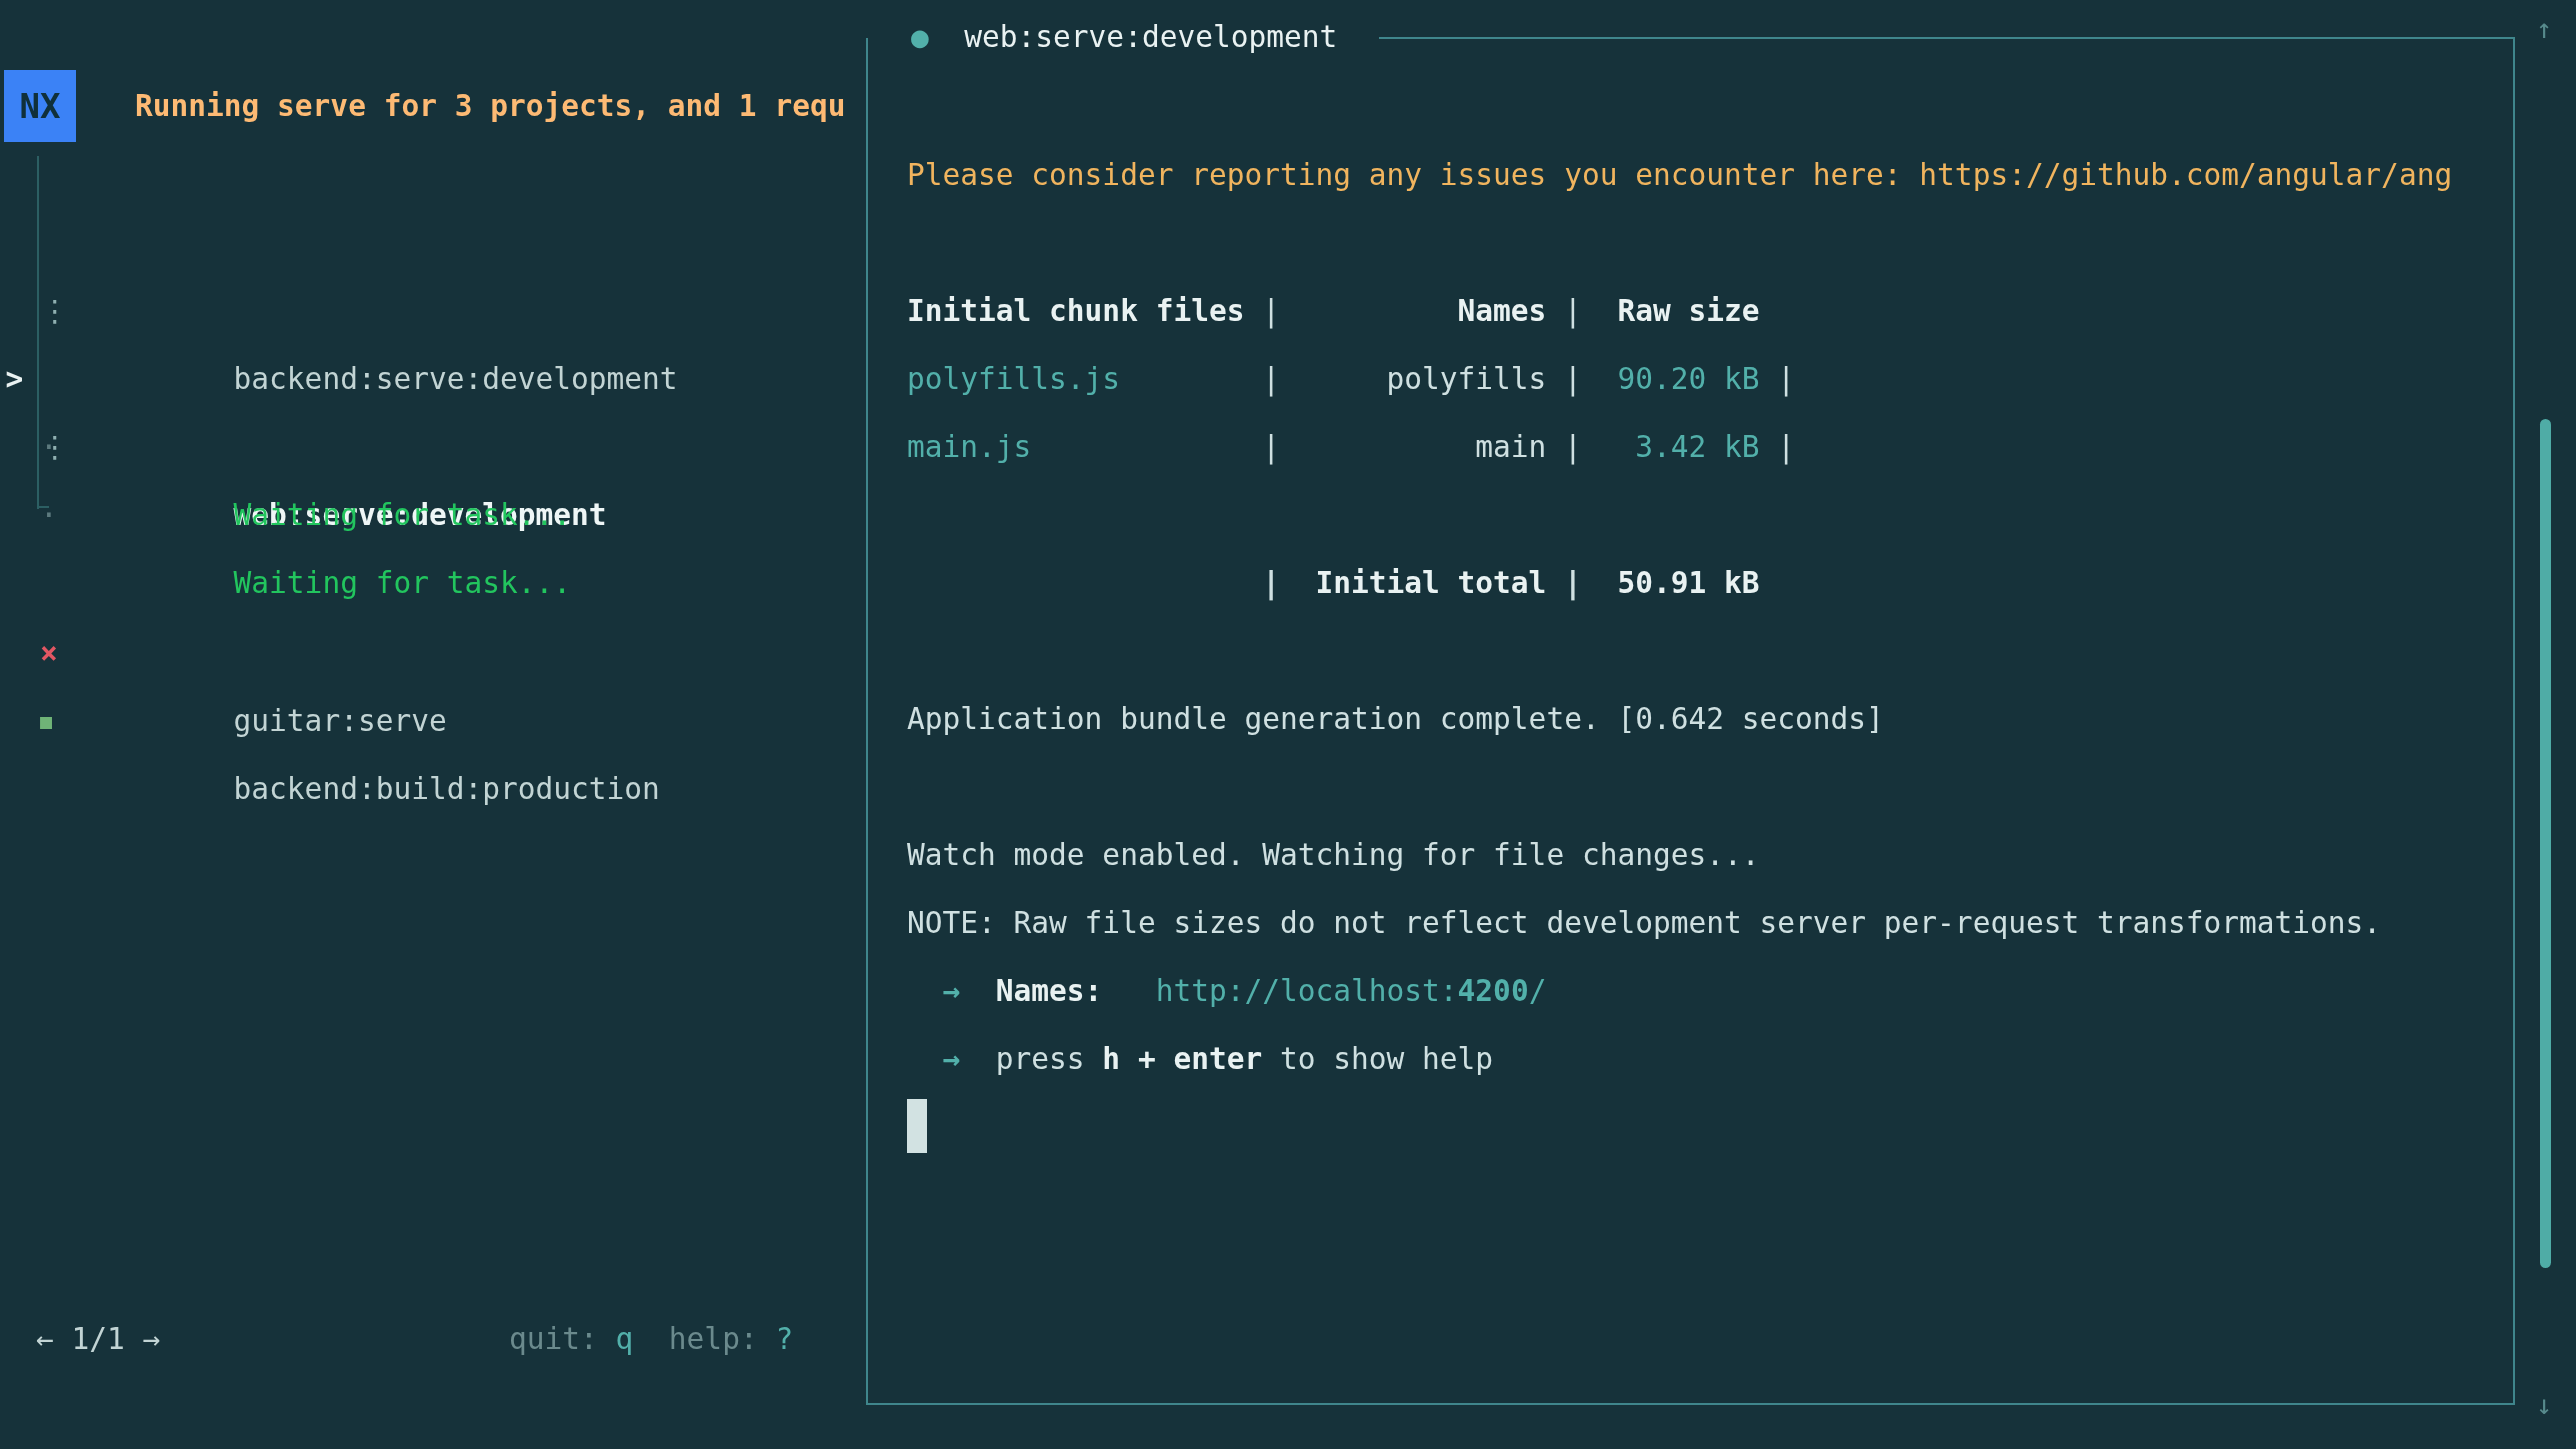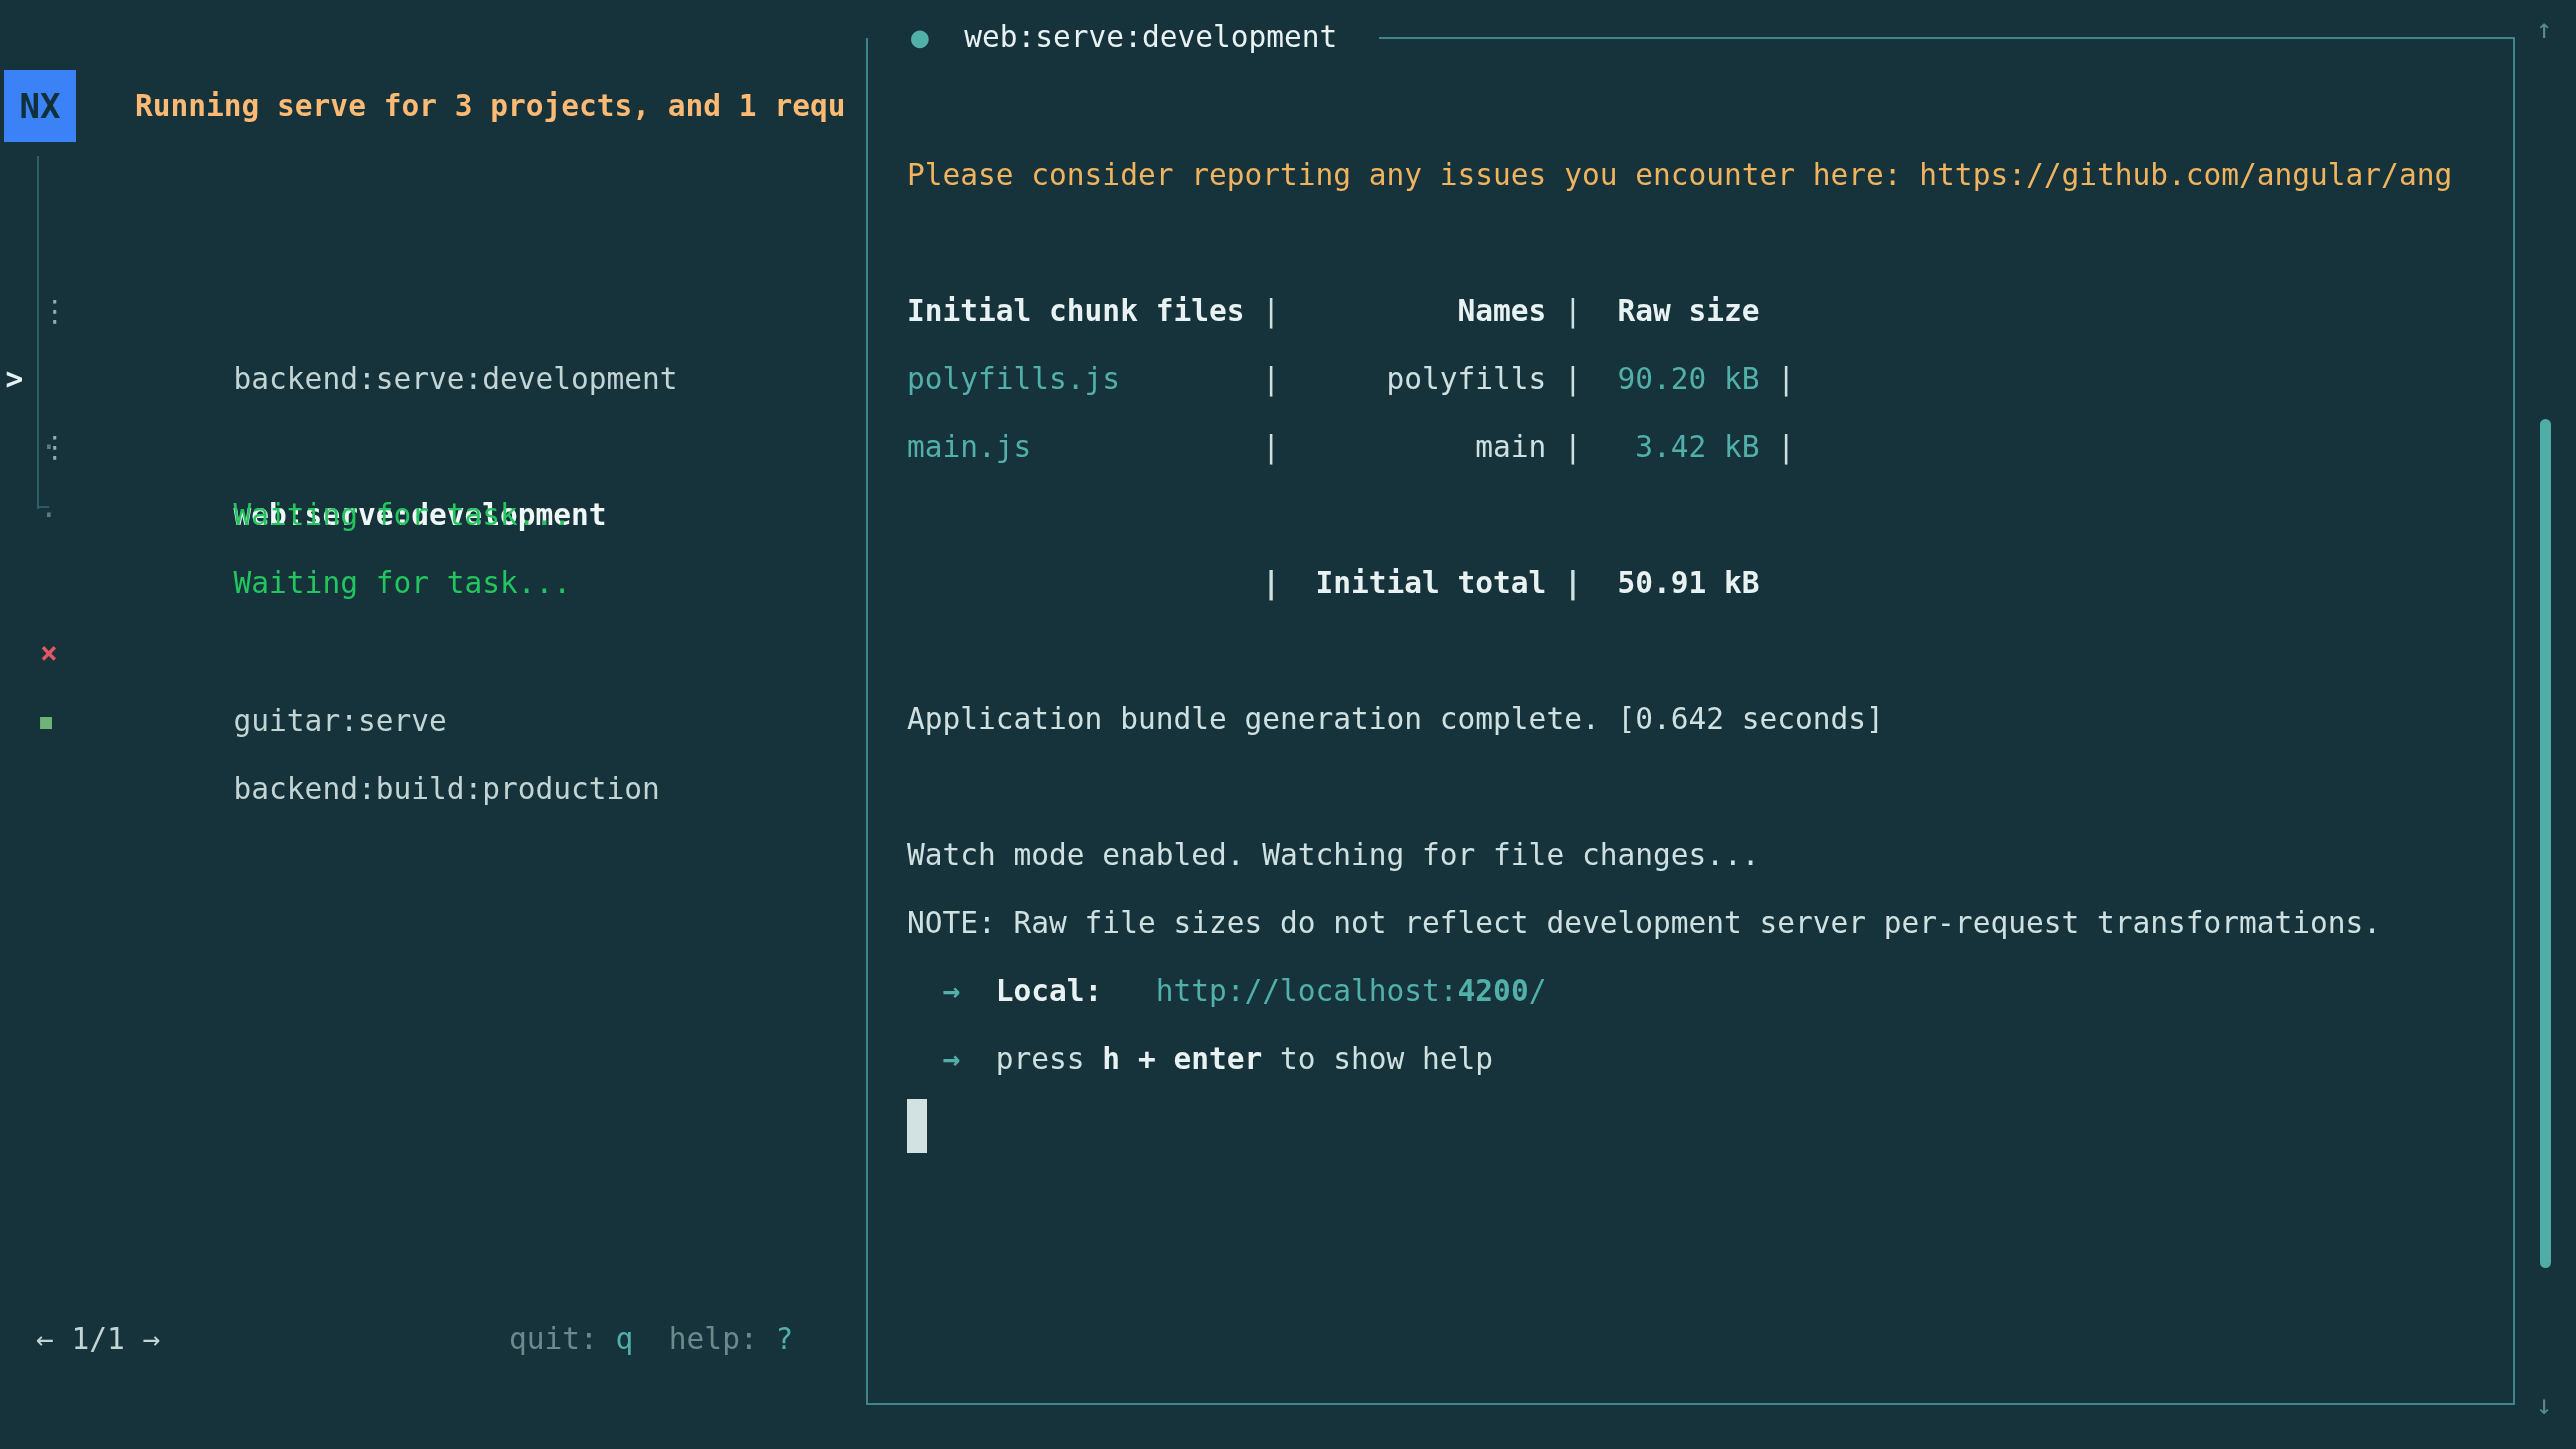--- a/index.html
+++ b/index.html
@@ -135,21 +135,21 @@
   <div class="line"></div>
 
   <div class="line"><span class="w20"></span><span class="pipe-a b bright">|</span><span class="w14 bright b">Initial total</span><span class="pipe-b b bright">|</span><span class="w10 bright b">50.91 kB</span></div>
 
   <div class="line"></div>
   <div class="line">Application bundle generation complete. [0.642 seconds]</div>
   <div class="line"></div>
   <div class="line">Watch mode enabled. Watching for file changes...</div>
   <div class="line">NOTE: Raw file sizes do not reflect development server per-request transformations.</div>
 
-  <div class="line"><span class="gap2"></span><span class="teal b">→</span><span class="gap2"></span><span class="bright b">Local:</span><span class="gap3"></span><span class="teal"><span>http://localhost:</span><span class="b">4200</span><span>/</span></span></div>
+  <div class="line"><span class="gap2"></span><span class="teal b">→</span><span class="gap2"></span><span class="bright b">Names:</span><span class="gap3"></span><span class="teal"><span>http://localhost:</span><span class="b">4200</span><span>/</span></span></div>
 
   <div class="line"><span class="gap2"></span><span class="teal b">→</span><span class="gap2"></span><span>press</span><span class="gap1"></span><span class="bright b">h + enter</span><span class="gap1"></span><span>to show help</span></div>
 
   <div class="line"><span class="cursor-block"></span></div>
 </div>
 
 <div class="scroll-up">↑</div>
 <div class="scroll-thumb"></div>
 <div class="scroll-down">↓</div>
 

